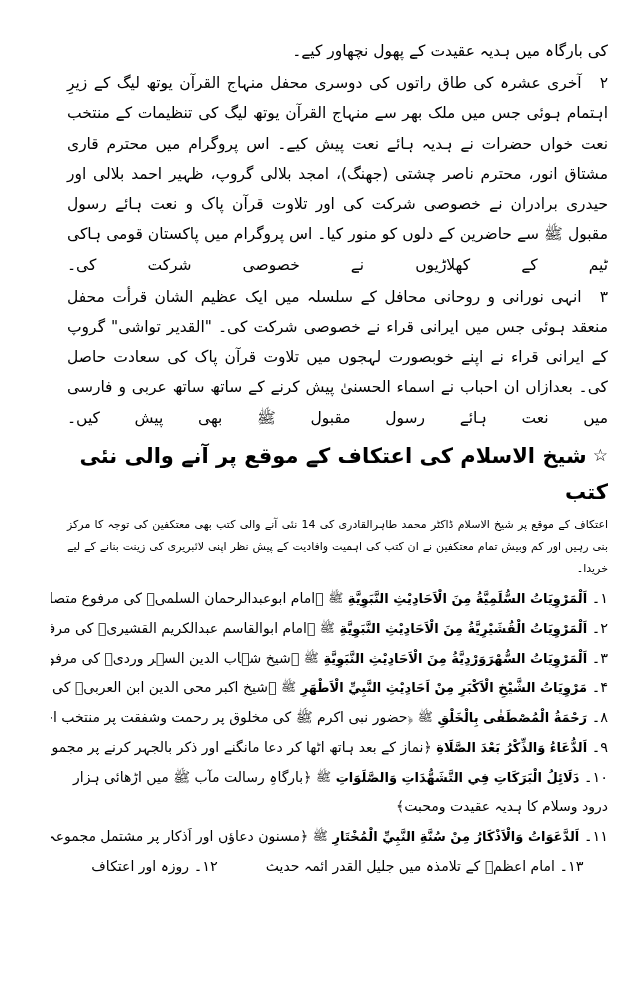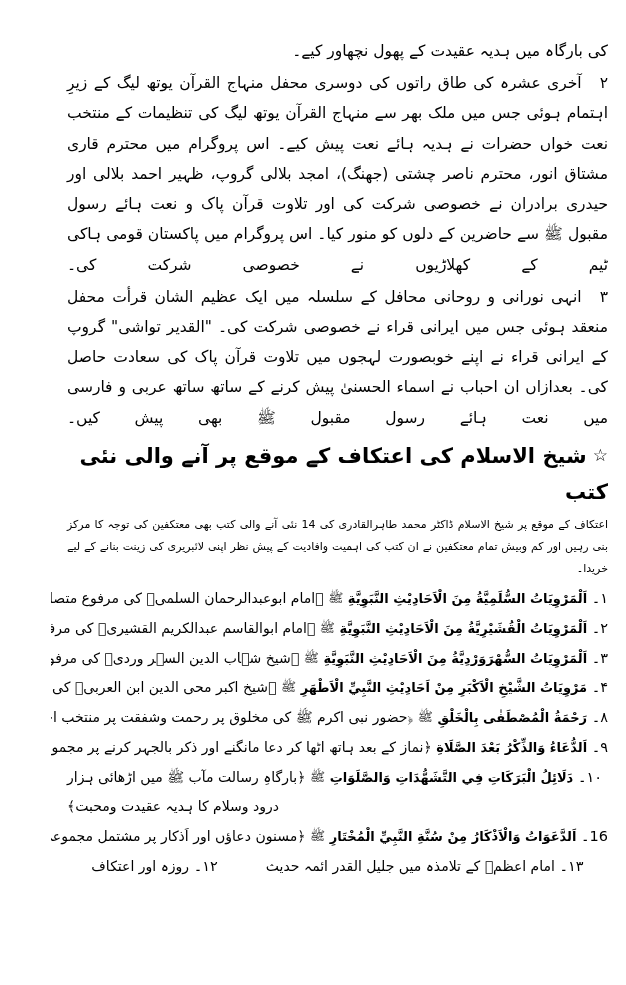--- a/index.html
+++ b/index.html
@@ -67,21 +67,21 @@
   }
   .list li {
     direction: rtl;
     text-align: center;
     font-size: 14.5px;
     line-height: 2.05;
     white-space: nowrap;
   }
   .list li.wrap {
     white-space: normal;
-    text-align: left;
+    text-align: right;
   }
   .ar {
     font-family: "DejaVu Sans", "Liberation Sans", sans-serif;
     font-weight: bold;
     font-size: 13px;
   }
   .sub {
     font-size: 14px;
   }
   .saw {
@@ -154,21 +154,21 @@
       <span class="ar">اَلدُّعَاءُ وَالذِّكْرُ بَعْدَ الصَّلَاةِ</span>
       <span class="sub">﴿نماز کے بعد ہاتھ اٹھا کر دعا مانگنے اور ذکر بالجہر کرنے پر مجموعہ آیات واَحادیث﴾</span>
     </li>
     <li class="wrap">
       <span>۱۰</span>۔
       <span class="ar">دَلَائِلُ الْبَرَكَاتِ فِي التَّشَهُّدَاتِ وَالصَّلَوَاتِ</span>
       <span class="saw">ﷺ</span>
       <span class="sub">﴿بارگاہِ رسالت مآب ﷺ میں اڑھائی ہزار درود وسلام کا ہدیہ عقیدت ومحبت﴾</span>
     </li>
     <li>
-      <span>16</span>۔
+      <span>۱۱</span>۔
       <span class="ar">اَلدَّعَوَاتُ وَالْاَذْكَارُ مِنْ سُنَّةِ النَّبِيِّ الْمُخْتَارِ</span>
       <span class="saw">ﷺ</span>
       <span class="sub">﴿مسنون دعاؤں اور اَذکار پر مشتمل مجموعہ آیات واَحادیث﴾</span>
     </li>
   </ul>
 
   <div class="two-col">
     <div>
       <span>۱۳</span>۔
       <span class="sub">امام اعظمؒ کے تلامذہ میں جلیل القدر ائمہ حدیث</span>

